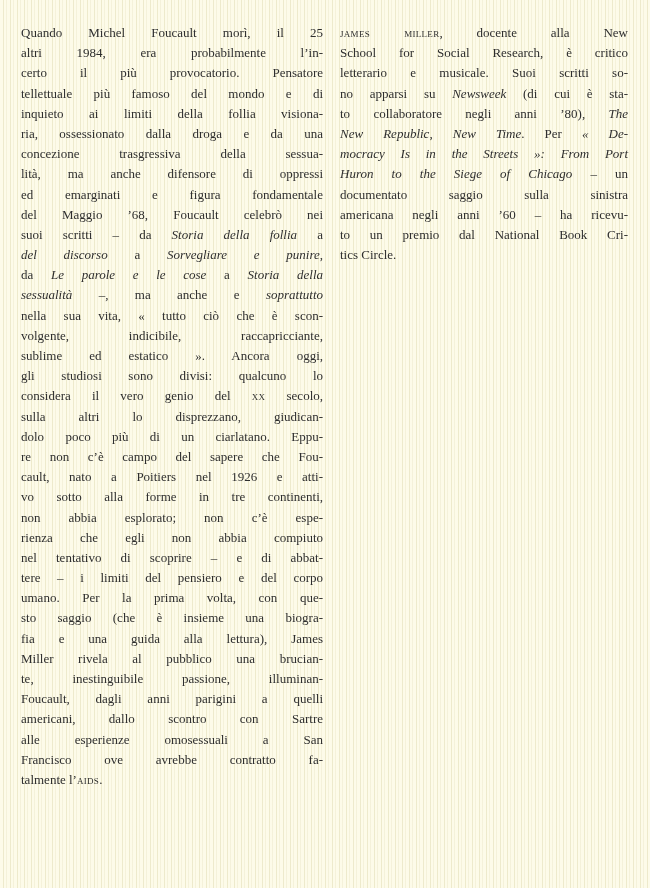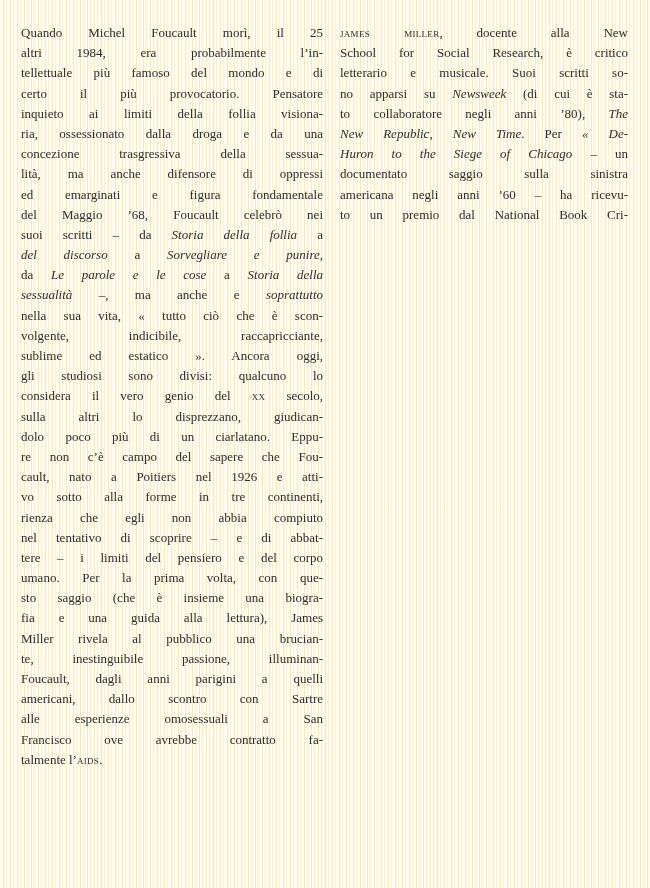--- a/index.html
+++ b/index.html
@@ -41,42 +41,43 @@
     .it { font-style: italic; }
     .sc { font-variant: small-caps; text-transform: lowercase; letter-spacing: 0.3px; font-family: Liberation Serif, serif; }
   </style>
 </head>
 <body>
 
 <div class="page">
   <div class="col col-left" id="col-left">
       <span class="line"><span>Quando Michel Foucault morì, il 25</span></span>
       <span class="line"><span>altri 1984, era probabilmente l’in-</span></span>
+      <span class="line"><span>certo il più provocatorio. Pensatore</span></span>
       <span class="line"><span>tellettuale più famoso del mondo e di</span></span>
-      <span class="line"><span>certo il più provocatorio. Pensatore</span></span>
       <span class="line"><span>inquieto ai limiti della follia visiona-</span></span>
       <span class="line"><span>ria, ossessionato dalla droga e da una</span></span>
       <span class="line"><span>concezione trasgressiva della sessua-</span></span>
       <span class="line"><span>lità, ma anche difensore di oppressi</span></span>
       <span class="line"><span>ed emarginati e figura fondamentale</span></span>
       <span class="line"><span>del Maggio ’68, Foucault celebrò nei</span></span>
       <span class="line"><span>suoi scritti – da </span><span class="it">Storia della follia</span><span> a</span></span>
       <span class="line"><span class="it">del discorso</span><span> a </span><span class="it">Sorvegliare e punire</span><span>,</span></span>
       <span class="line"><span>da </span><span class="it">Le parole e le cose</span><span> a </span><span class="it">Storia della</span></span>
       <span class="line"><span class="it">sessualità</span><span> –, ma anche e </span><span class="it">soprattutto</span></span>
       <span class="line"><span>nella sua vita, « tutto ciò che è scon-</span></span>
       <span class="line"><span>volgente, indicibile, raccapricciante,</span></span>
       <span class="line"><span>sublime ed estatico ». Ancora oggi,</span></span>
       <span class="line"><span>gli studiosi sono divisi: qualcuno lo</span></span>
       <span class="line"><span>considera il vero genio del </span><span class="sc">xx</span><span> secolo,</span></span>
       <span class="line"><span>sulla altri lo disprezzano, giudican-</span></span>
       <span class="line"><span>dolo poco più di un ciarlatano. Eppu-</span></span>
       <span class="line"><span>re non c’è campo del sapere che Fou-</span></span>
       <span class="line"><span>cault, nato a Poitiers nel 1926 e atti-</span></span>
       <span class="line"><span>vo sotto alla forme in tre continenti,</span></span>
+      <span class="line"><span>non abbia esplorato; non c’è espe-</span></span>
       <span class="line"><span>rienza che egli non abbia compiuto</span></span>
       <span class="line"><span>nel tentativo di scoprire – e di abbat-</span></span>
       <span class="line"><span>tere – i limiti del pensiero e del corpo</span></span>
       <span class="line"><span>umano. Per la prima volta, con que-</span></span>
       <span class="line"><span>sto saggio (che è insieme una biogra-</span></span>
       <span class="line"><span>fia e una guida alla lettura), James</span></span>
       <span class="line"><span>Miller rivela al pubblico una brucian-</span></span>
       <span class="line"><span>te, inestinguibile passione, illuminan-</span></span>
       <span class="line"><span>Foucault, dagli anni parigini a quelli</span></span>
       <span class="line"><span>americani, dallo scontro con Sartre</span></span>
@@ -84,18 +85,20 @@
       <span class="line"><span>Francisco ove avrebbe contratto fa-</span></span>
       <span class="line last"><span>talmente l’</span><span class="sc">AIDS</span><span>.</span></span>
     </div>
   <div class="col col-right" id="col-right">
       <span class="line"><span class="sc">JAMES MILLER</span><span>, docente alla New</span></span>
       <span class="line"><span>School for Social Research, è critico</span></span>
       <span class="line"><span>letterario e musicale. Suoi scritti so-</span></span>
       <span class="line"><span>no apparsi su </span><span class="it">Newsweek</span><span> (di cui è sta-</span></span>
       <span class="line"><span>to collaboratore negli anni ’80), </span><span class="it">The</span></span>
       <span class="line"><span class="it">New Republic</span><span>, </span><span class="it">New Time</span><span>. Per </span><span class="it">« De-</span></span>
+      <span class="line"><span class="it">mocracy Is in the Streets »: From Port</span></span>
       <span class="line"><span class="it">Huron to the Siege of Chicago</span><span> – un</span></span>
       <span class="line"><span>documentato saggio sulla sinistra</span></span>
       <span class="line"><span>americana negli anni ’60 – ha ricevu-</span></span>
       <span class="line"><span>to un premio dal National Book Cri-</span></span>
+      <span class="line last"><span>tics Circle.</span></span>
     </div>
 </div>
 
 </body></html>

